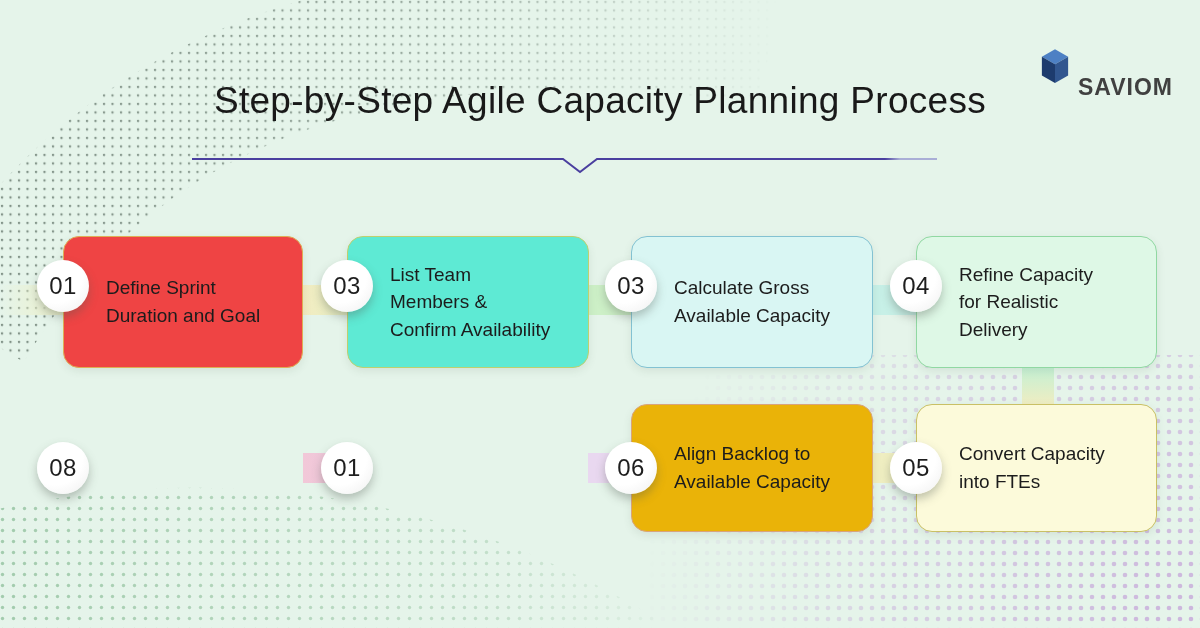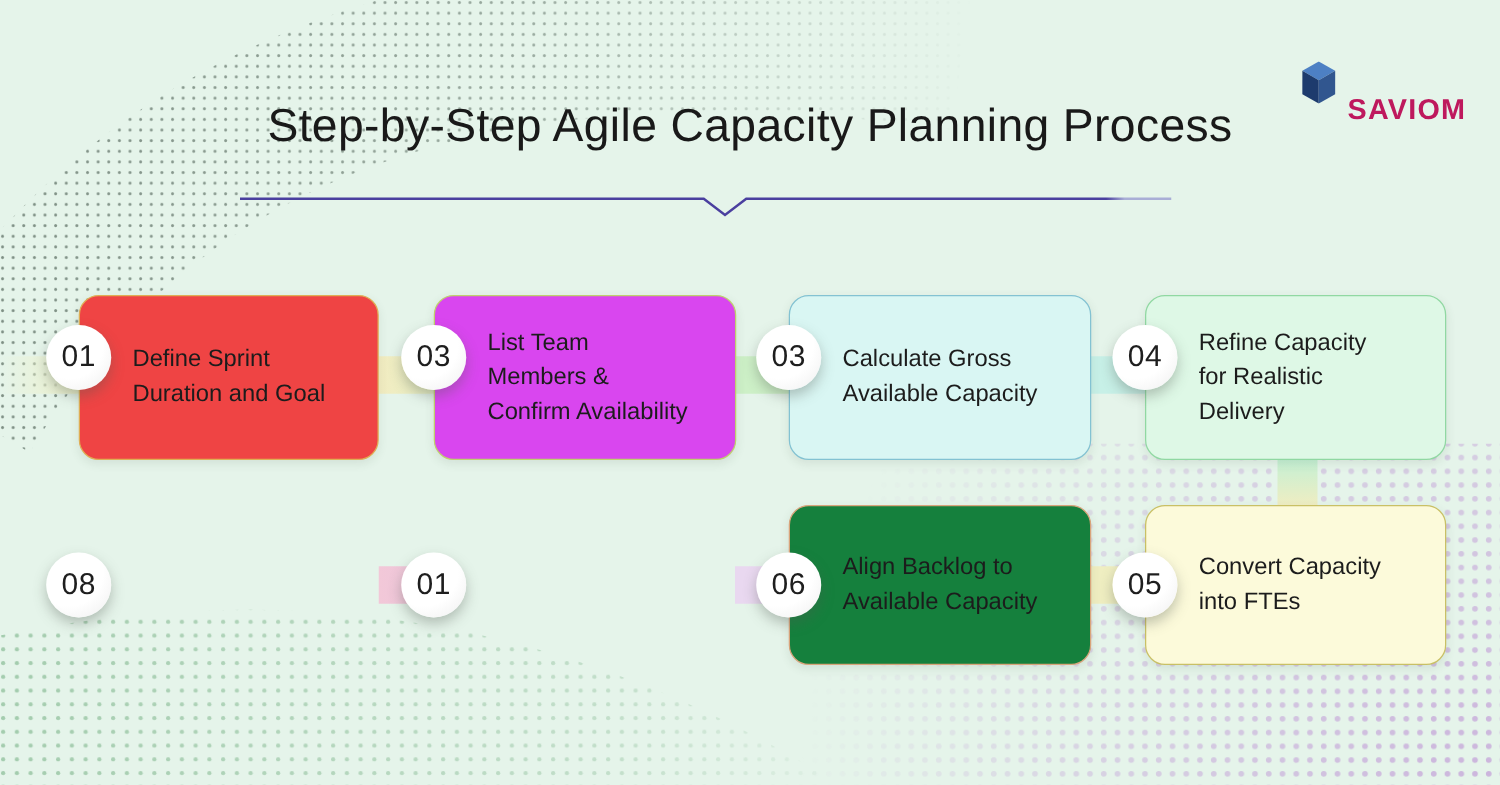--- a/index.html
+++ b/index.html
@@ -7,21 +7,21 @@
     position:relative;width:1200px;height:628px;overflow:hidden;
     background:#e5f4ea;
     font-family:"Liberation Sans","DejaVu Sans",sans-serif;
     color:#1c1c1c;
   }
   .deco{position:absolute;inset:0;width:1200px;height:628px;pointer-events:none;}
 
   
   .logo{position:absolute;top:30px;right:27px;display:flex;align-items:center;gap:8px;}
   .logo svg{display:block;}
-  .logo-text{font-size:23px;font-weight:bold;letter-spacing:1px;color:#be185d;margin-top:44px;}
+  .logo-text{font-size:23px;font-weight:bold;letter-spacing:1px;color:#404040;margin-top:44px;}
   .title{
     position:absolute;top:80px;left:0;width:100%;text-align:center;
     font-size:37px;font-weight:500;letter-spacing:.3px;color:#191919;
   }
   .underline{position:absolute;left:0;top:0;}
 
   
   .conn{position:absolute;height:30px;z-index:1;}
   .conn.r1{top:285px;}
   .conn.r2{top:453px;}
@@ -44,25 +44,25 @@
     padding:10px 12px 10px 42px;
     box-shadow:0 3px 8px rgba(60,80,60,.10);
   }
   .r1c{top:236px;height:132px;}
   .r2c{top:404px;height:128px;}
   .c1{left:63px; width:240px;}
   .c2{left:347px;width:242px;}
   .c3{left:631px;width:242px;}
   .c4{left:916px;width:241px;}
   .card.s1{background:#ef4444;border-color:#dfae54;}
-  .card.s2{background:#d946ef;border-color:#bed06e;}
+  .card.s2{background:#5eead4;border-color:#bed06e;}
   .card.s3{background:#d9f6f3;border-color:#83c2d2;}
   .card.s4{background:#def8e6;border-color:#90d8a2;}
   .card.s5{background:#fcfada;border-color:#c9c065;}
-  .card.s6{background:#15803d;border-color:#d9a47b;}
+  .card.s6{background:#eab308;border-color:#d9a47b;}
   .card.s7{background:#f7e0f8;border-color:#c583d1;box-shadow:0 4px 10px rgba(197,131,209,.30);}
   .card.s8{background:#f9d9e6;border-color:#ee639b;box-shadow:0 4px 10px rgba(238,99,155,.30);}
   .step-label{font-size:19px;line-height:1.45;font-weight:500;white-space:pre-line;}
 
   
   .badge{
     position:absolute;z-index:3;width:52px;height:52px;border-radius:50%;
     background:radial-gradient(circle at 35% 30%,#ffffff 55%,#eeeeee);
     box-shadow:0 5px 10px rgba(80,90,80,.35);
     display:flex;align-items:center;justify-content:center;

